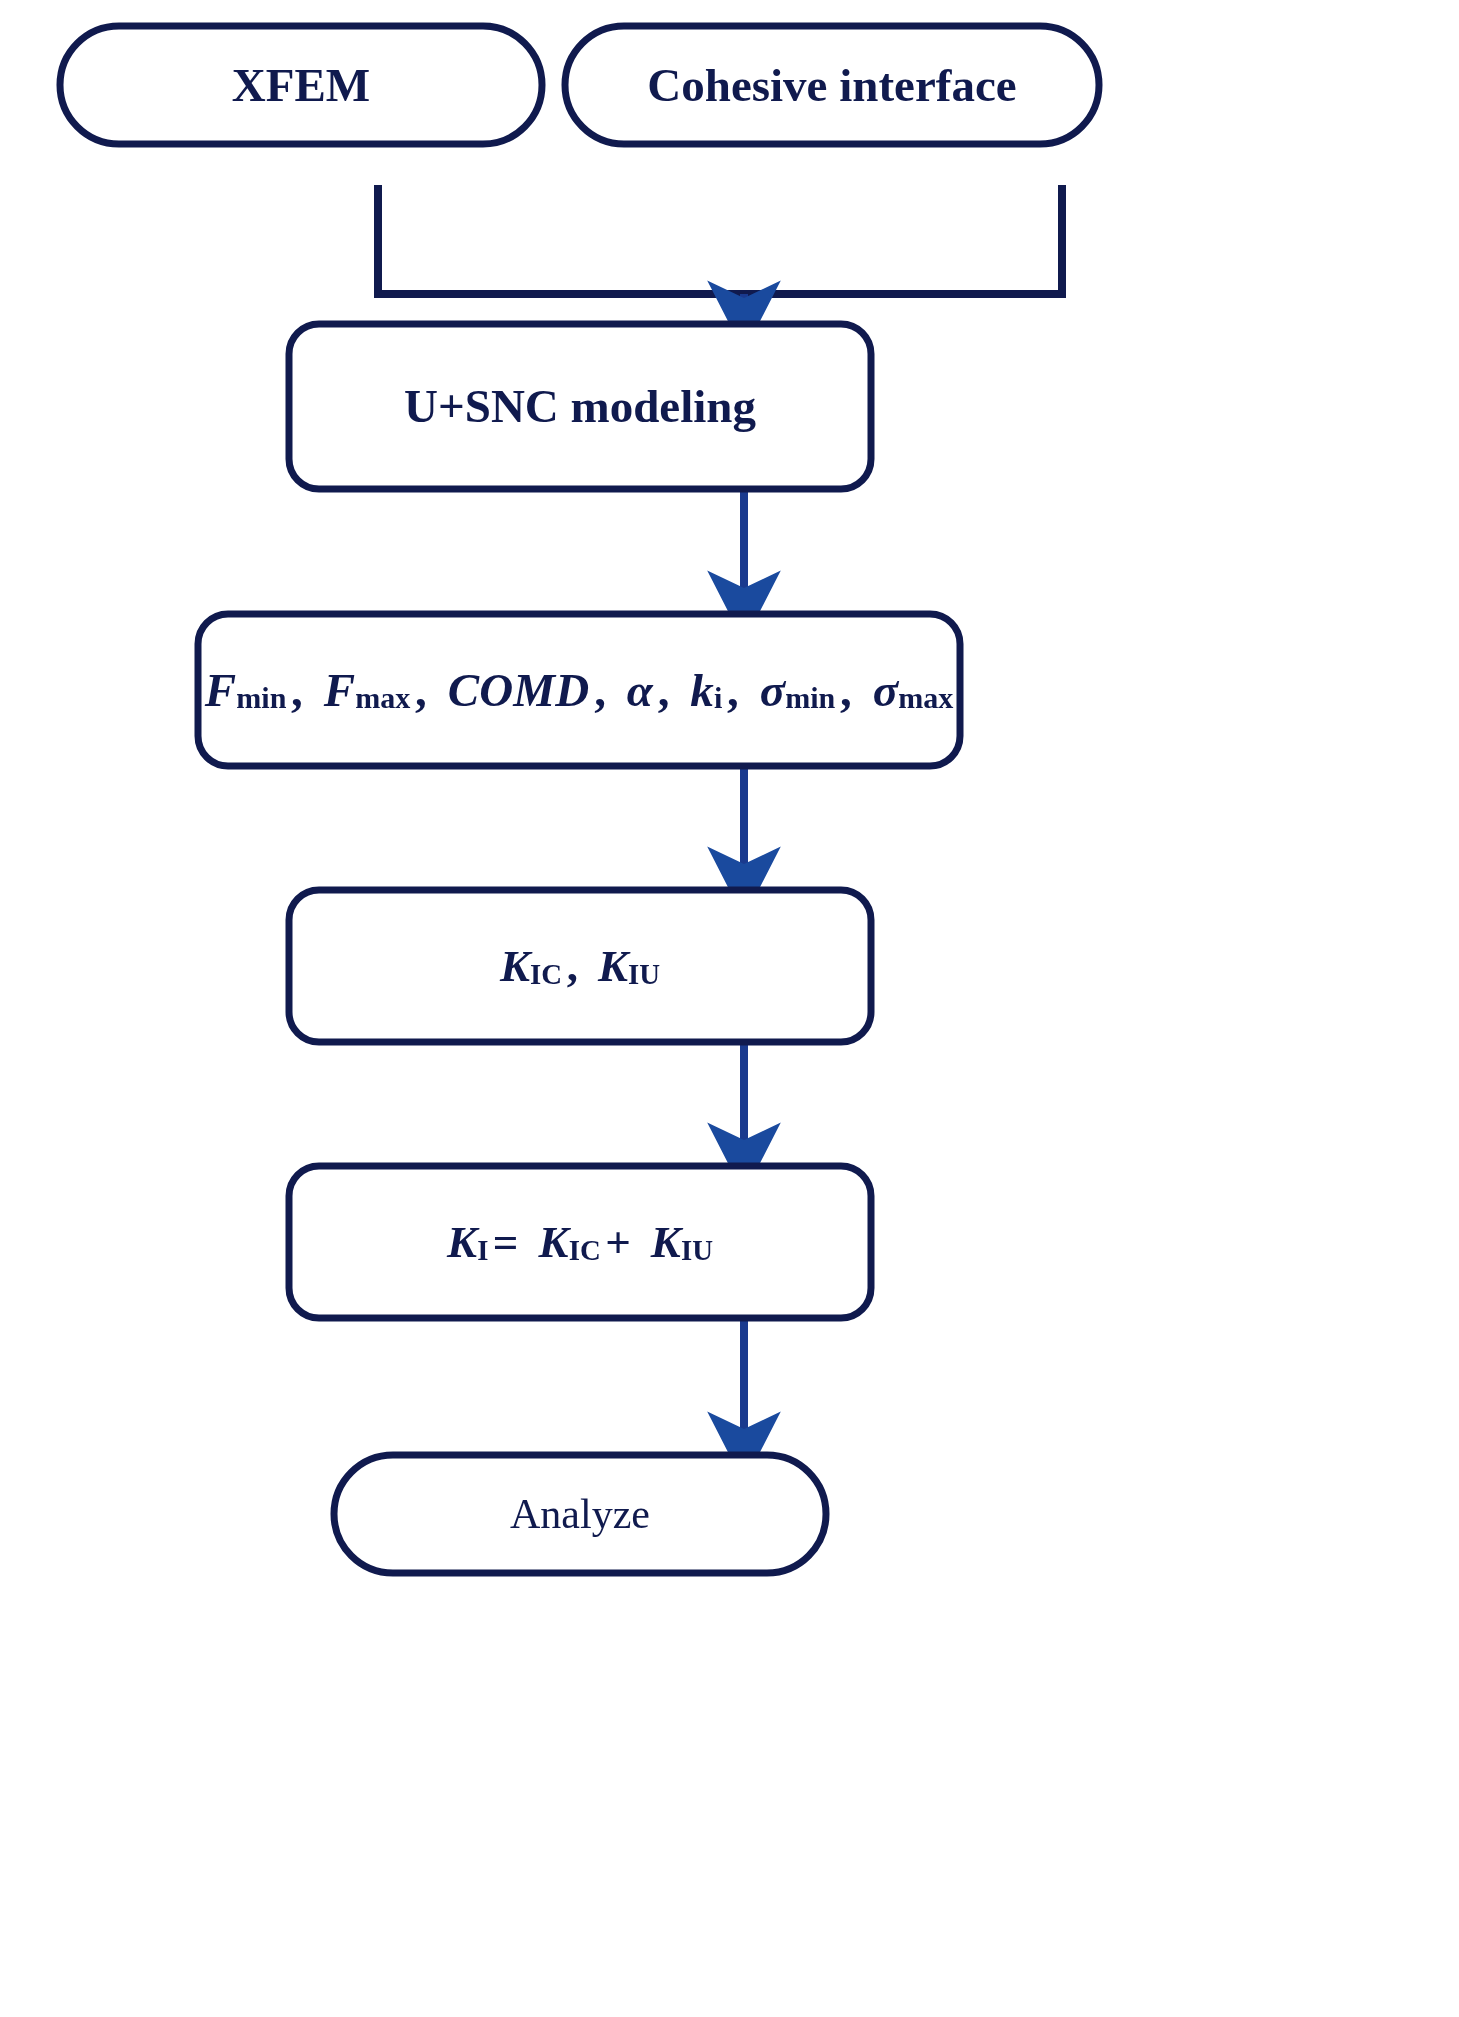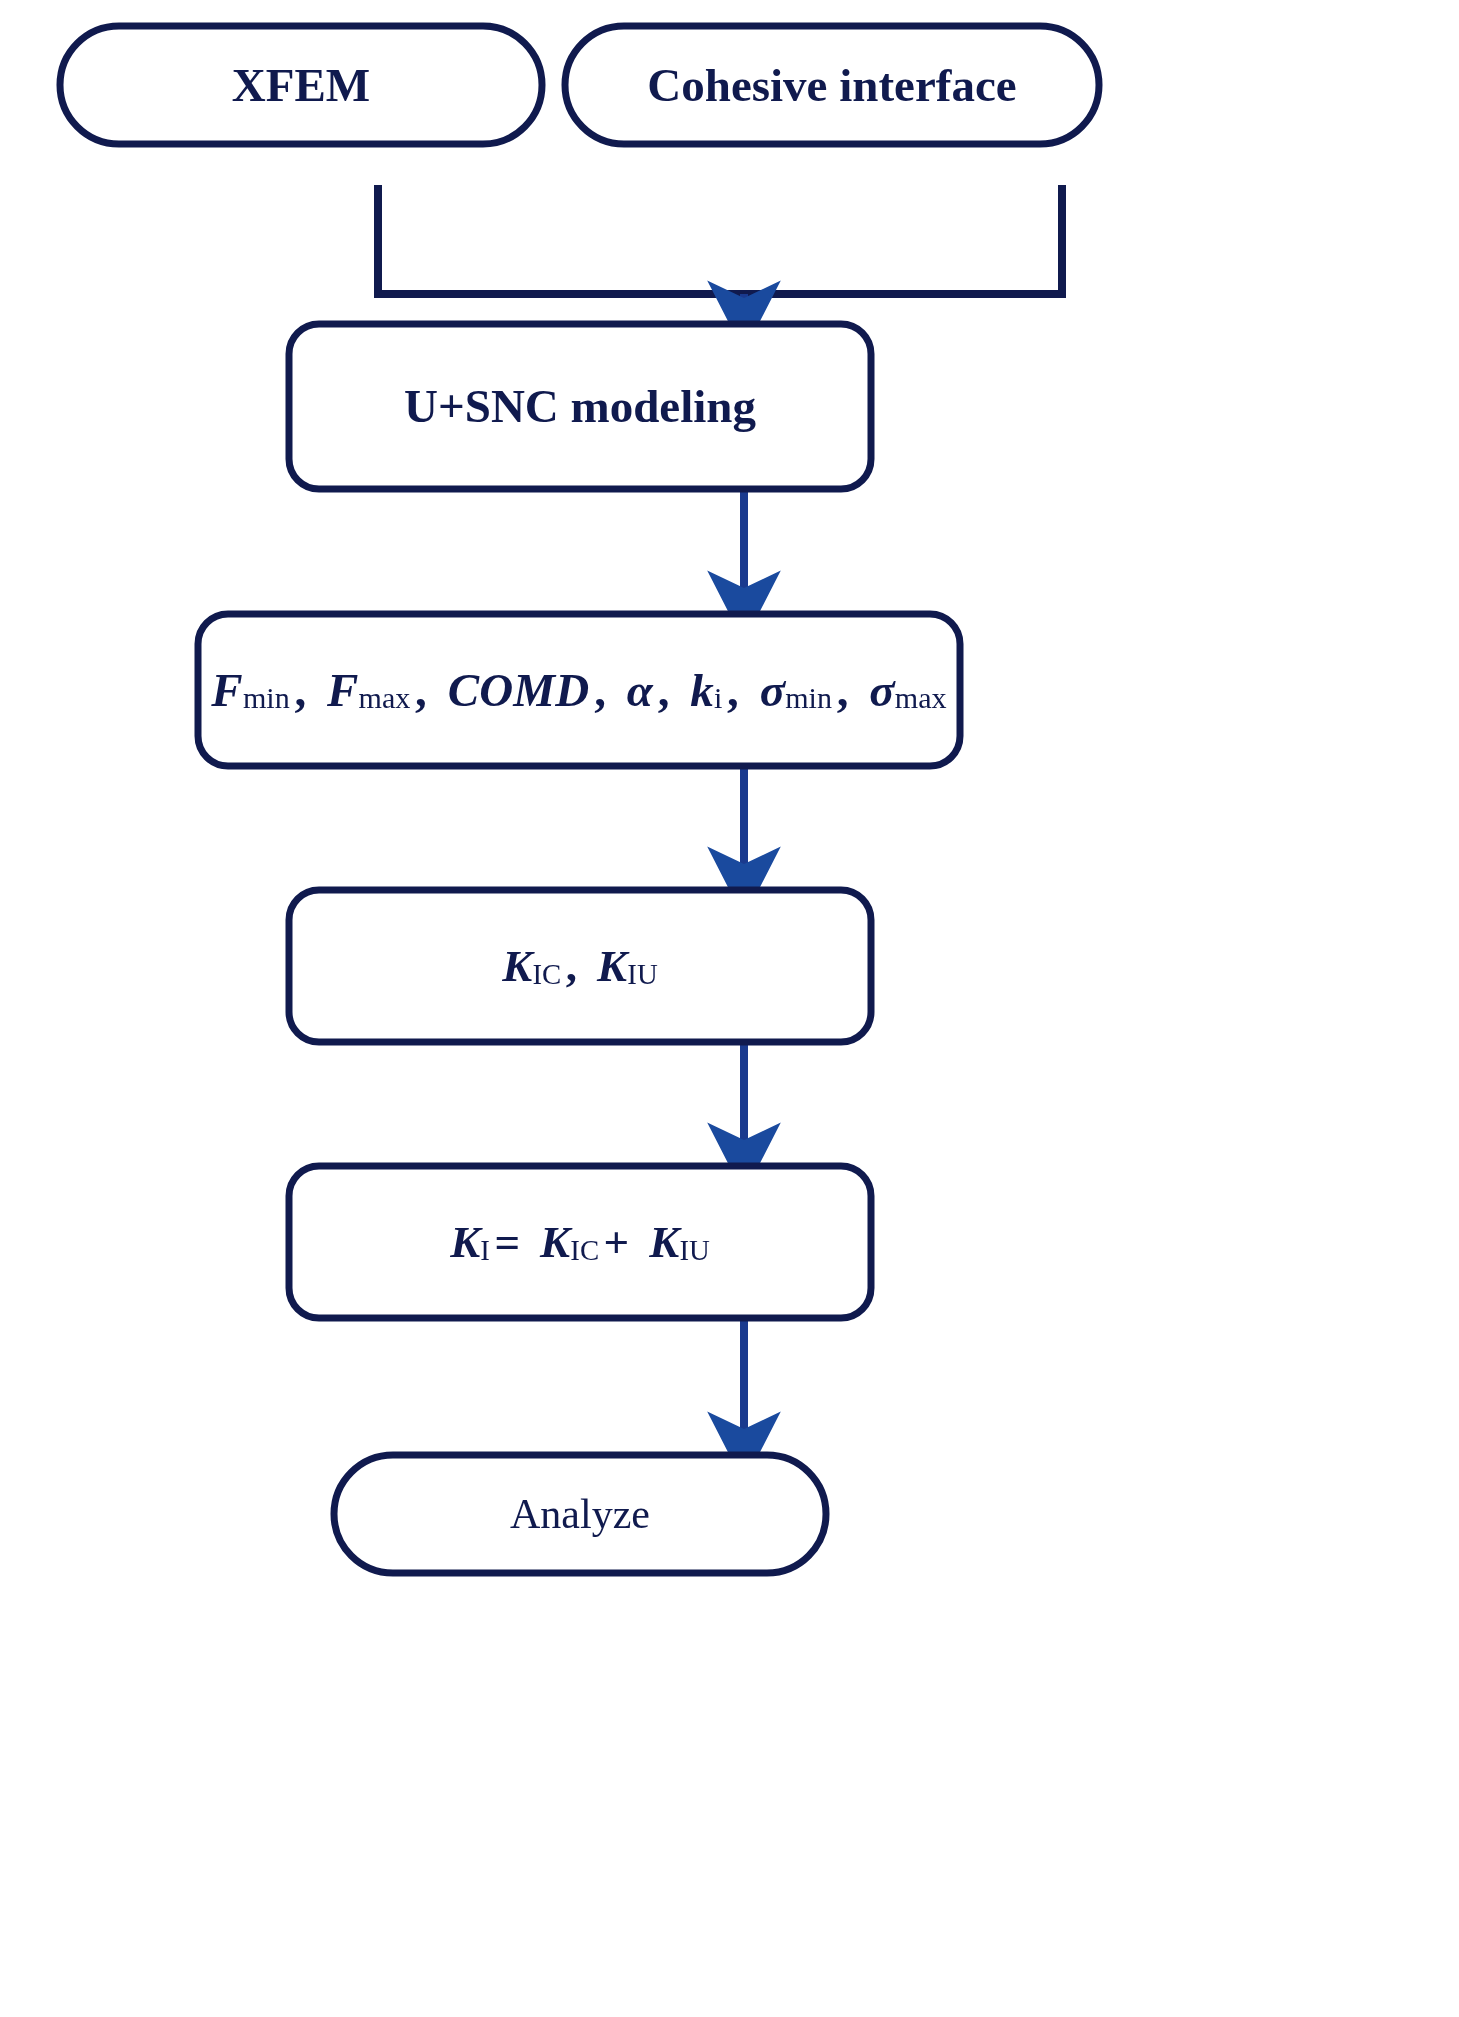--- a/index.html
+++ b/index.html
@@ -48,21 +48,21 @@
   .sz-eq        { font-size: 45px; }
   .sz-analyze   { font-size: 42px; }
 
   .math {
     font-style: italic;
     font-weight: bold;
     letter-spacing: 0.2px;
   }
   .math sub {
     font-style: normal;
-    font-weight: normal;
+    font-weight: bold;
     font-size: 0.64em;
     vertical-align: baseline;
     position: relative;
     top: 0.28em;
     letter-spacing: 0;
   }
   .math .op {
     font-style: normal;
     font-weight: bold;
     padding: 0 0.10em;

